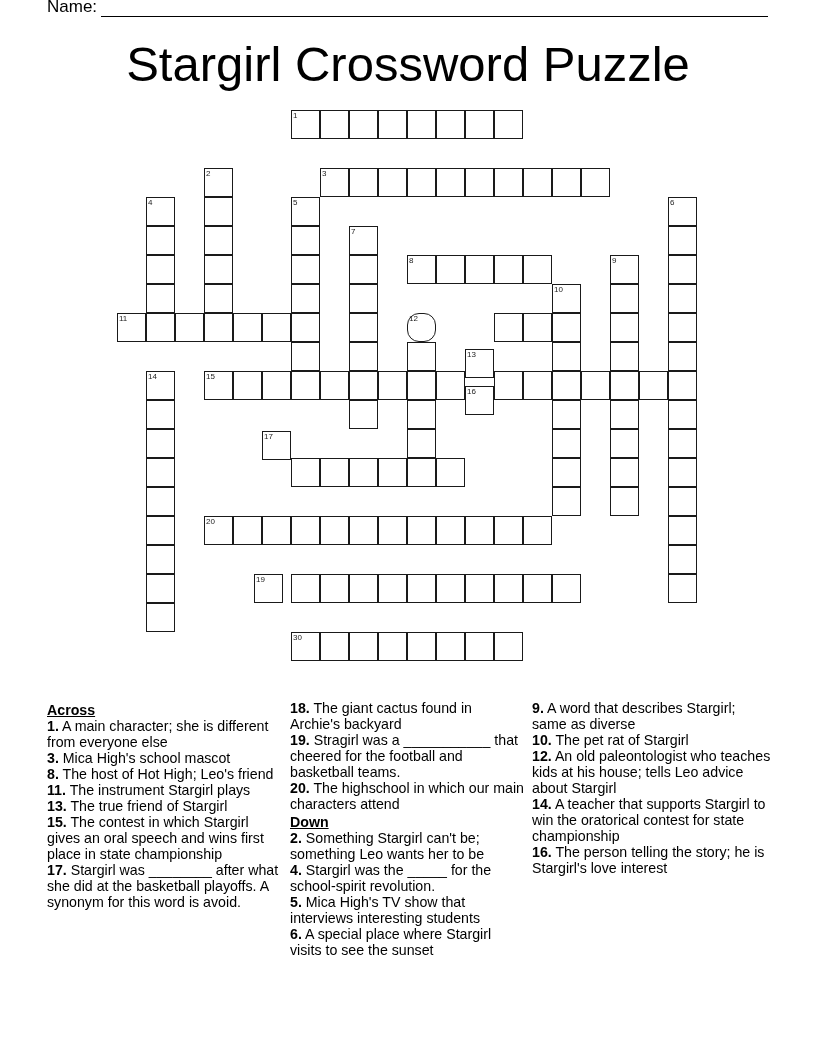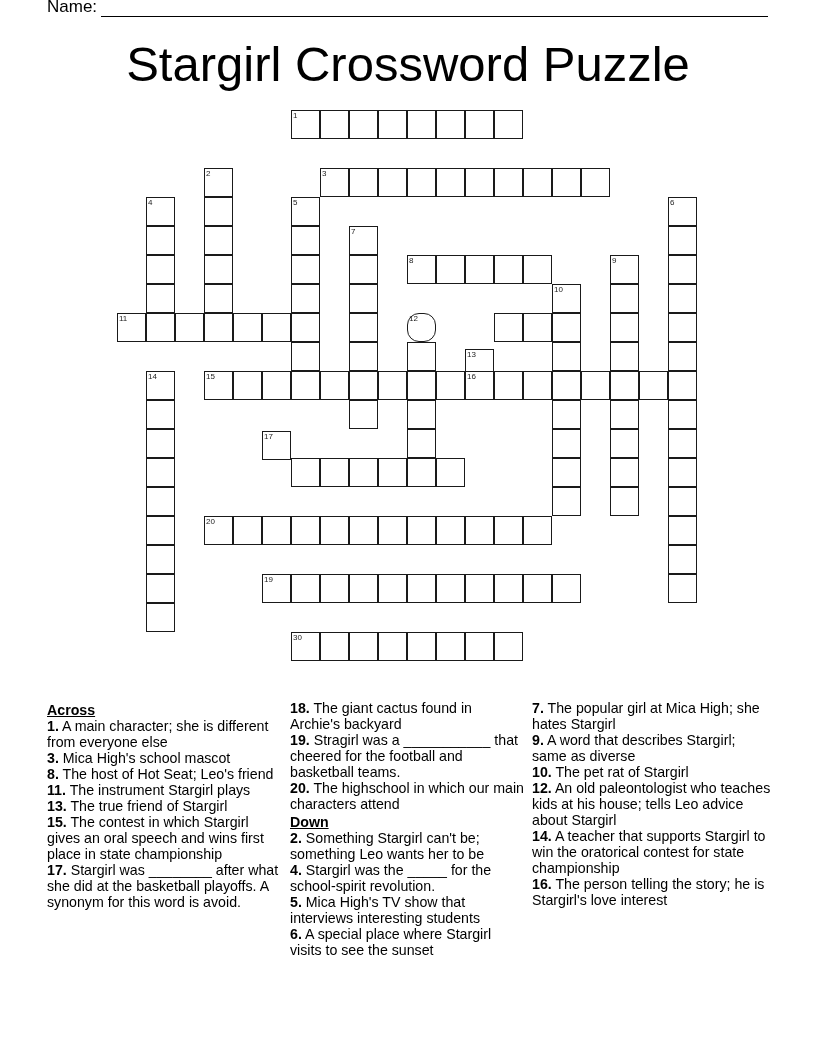--- a/index.html
+++ b/index.html
@@ -95,21 +95,21 @@
       <span class="num">15</span>
     </div>
     <div class="cell" style="left: 233px; top: 371px;"></div>
     <div class="cell" style="left: 262px; top: 371px;"></div>
     <div class="cell" style="left: 291px; top: 371px;"></div>
     <div class="cell" style="left: 320px; top: 371px;"></div>
     <div class="cell" style="left: 349px; top: 371px;"></div>
     <div class="cell" style="left: 378px; top: 371px;"></div>
     <div class="cell" style="left: 407px; top: 371px;"></div>
     <div class="cell" style="left: 436px; top: 371px;"></div>
-    <div class="cell" style="left: 465px; top: 371px; padding-left: 12px;">
+    <div class="cell" style="left: 465px; top: 386px; padding-left: 12px;">
       <span class="num">16</span>
     </div>
     <div class="cell" style="left: 494px; top: 371px;"></div>
     <div class="cell" style="left: 523px; top: 371px;"></div>
     <div class="cell" style="left: 552px; top: 371px;"></div>
     <div class="cell" style="left: 581px; top: 371px;"></div>
     <div class="cell" style="left: 610px; top: 371px;"></div>
     <div class="cell" style="left: 639px; top: 371px;"></div>
     <div class="cell" style="left: 668px; top: 371px;"></div>
     <div class="cell" style="left: 262px; top: 431px;">
@@ -128,21 +128,21 @@
     <div class="cell" style="left: 262px; top: 516px;"></div>
     <div class="cell" style="left: 291px; top: 516px;"></div>
     <div class="cell" style="left: 320px; top: 516px;"></div>
     <div class="cell" style="left: 349px; top: 516px;"></div>
     <div class="cell" style="left: 378px; top: 516px;"></div>
     <div class="cell" style="left: 407px; top: 516px;"></div>
     <div class="cell" style="left: 436px; top: 516px;"></div>
     <div class="cell" style="left: 465px; top: 516px;"></div>
     <div class="cell" style="left: 494px; top: 516px;"></div>
     <div class="cell" style="left: 523px; top: 516px;"></div>
-    <div class="cell" style="left: 262px; top: 574px;">
+    <div class="cell" style="left: 254px; top: 574px;">
       <span class="num">19</span>
     </div>
     <div class="cell" style="left: 291px; top: 574px;"></div>
     <div class="cell" style="left: 320px; top: 574px;"></div>
     <div class="cell" style="left: 349px; top: 574px;"></div>
     <div class="cell" style="left: 378px; top: 574px;"></div>
     <div class="cell" style="left: 407px; top: 574px;"></div>
     <div class="cell" style="left: 436px; top: 574px;"></div>
     <div class="cell" style="left: 465px; top: 574px;"></div>
     <div class="cell" style="left: 494px; top: 574px;"></div>
@@ -235,38 +235,37 @@
     <div class="cell" style="left: 146px; top: 516px;"></div>
     <div class="cell" style="left: 146px; top: 545px;"></div>
     <div class="cell" style="left: 146px; top: 574px;"></div>
     <div class="cell" style="left: 146px; top: 603px;"></div>
   </div>
 
 <div class="clues col1">
   <div class="clue-heading">Across</div>
   <p class="clue"><b>1.</b> <span>A main character; she is different from everyone else</span></p>
   <p class="clue"><b>3.</b> <span>Mica High's school mascot</span></p>
-  <p class="clue"><b>8.</b> <span>The host of Hot Seat; Leo's friend</span></p>
+  <p class="clue"><b>8.</b> <span>The host of Hot High; Leo's friend</span></p>
   <p class="clue"><b>11.</b> <span>The instrument Stargirl plays</span></p>
   <p class="clue"><b>13.</b> <span>The true friend of Stargirl</span></p>
   <p class="clue"><b>15.</b> <span>The contest in which Stargirl gives an oral speech and wins first place in state championship</span></p>
   <p class="clue"><b>17.</b> <span>Stargirl was ________ after what she did at the basketball playoffs. A synonym for this word is avoid.</span></p>
 </div>
 
 <div class="clues col2">
   <p class="clue"><b>18.</b> <span>The giant cactus found in Archie's backyard</span></p>
   <p class="clue"><b>19.</b> <span>Stragirl was a ___________ that cheered for the football and basketball teams.</span></p>
   <p class="clue"><b>20.</b> <span>The highschool in which our main characters attend</span></p>
   <div class="clue-heading">Down</div>
   <p class="clue"><b>2.</b> <span>Something Stargirl can't be; something Leo wants her to be</span></p>
   <p class="clue"><b>4.</b> <span>Stargirl was the _____ for the school-spirit revolution.</span></p>
   <p class="clue"><b>5.</b> <span>Mica High's TV show that interviews interesting students</span></p>
   <p class="clue"><b>6.</b> <span>A special place where Stargirl visits to see the sunset</span></p>
 </div>
 
 <div class="clues col3">
-  <p class="clue"><b>7.</b> <span>The popular girl at Mica High; she hates Stargirl</span></p>
   <p class="clue"><b>9.</b> <span>A word that describes Stargirl; same as diverse</span></p>
   <p class="clue"><b>10.</b> <span>The pet rat of Stargirl</span></p>
   <p class="clue"><b>12.</b> <span>An old paleontologist who teaches kids at his house; tells Leo advice about Stargirl</span></p>
   <p class="clue"><b>14.</b> <span>A teacher that supports Stargirl to win the oratorical contest for state championship</span></p>
   <p class="clue"><b>16.</b> <span>The person telling the story; he is Stargirl's love interest</span></p>
 </div>
 
 </body></html>

